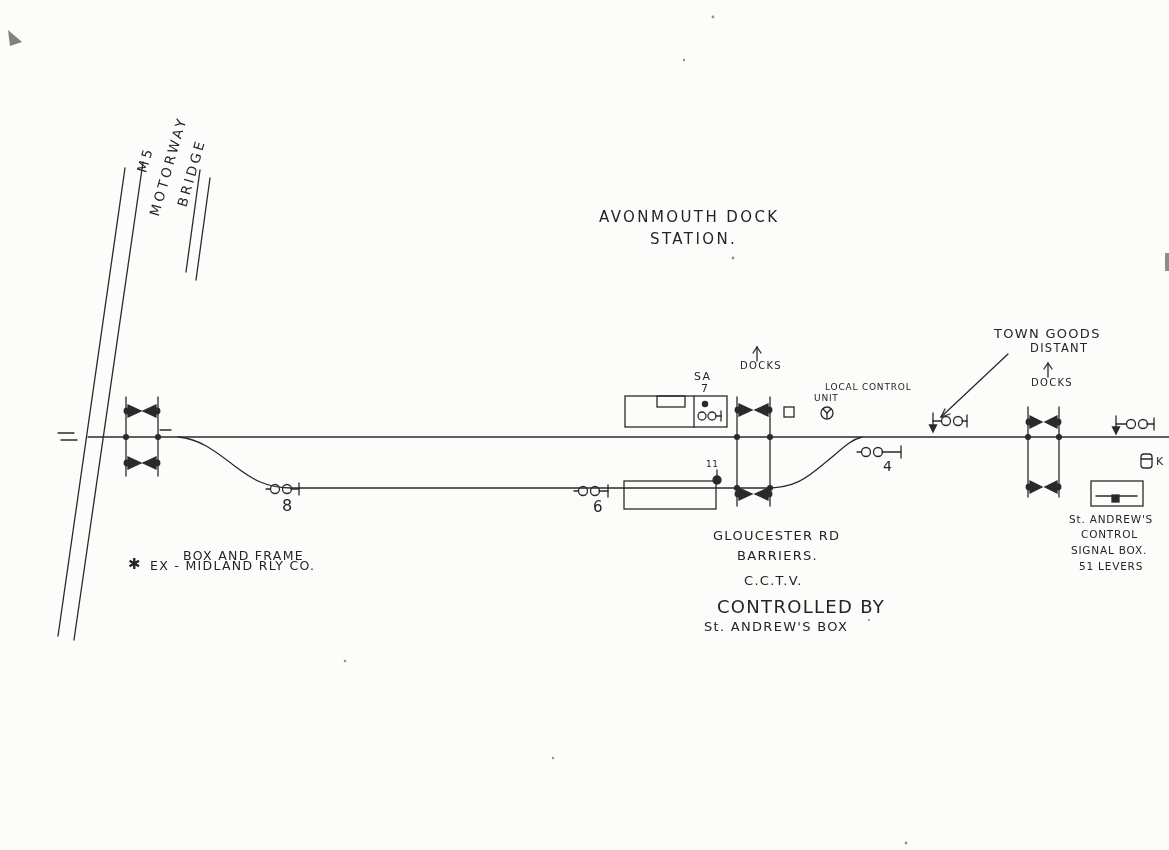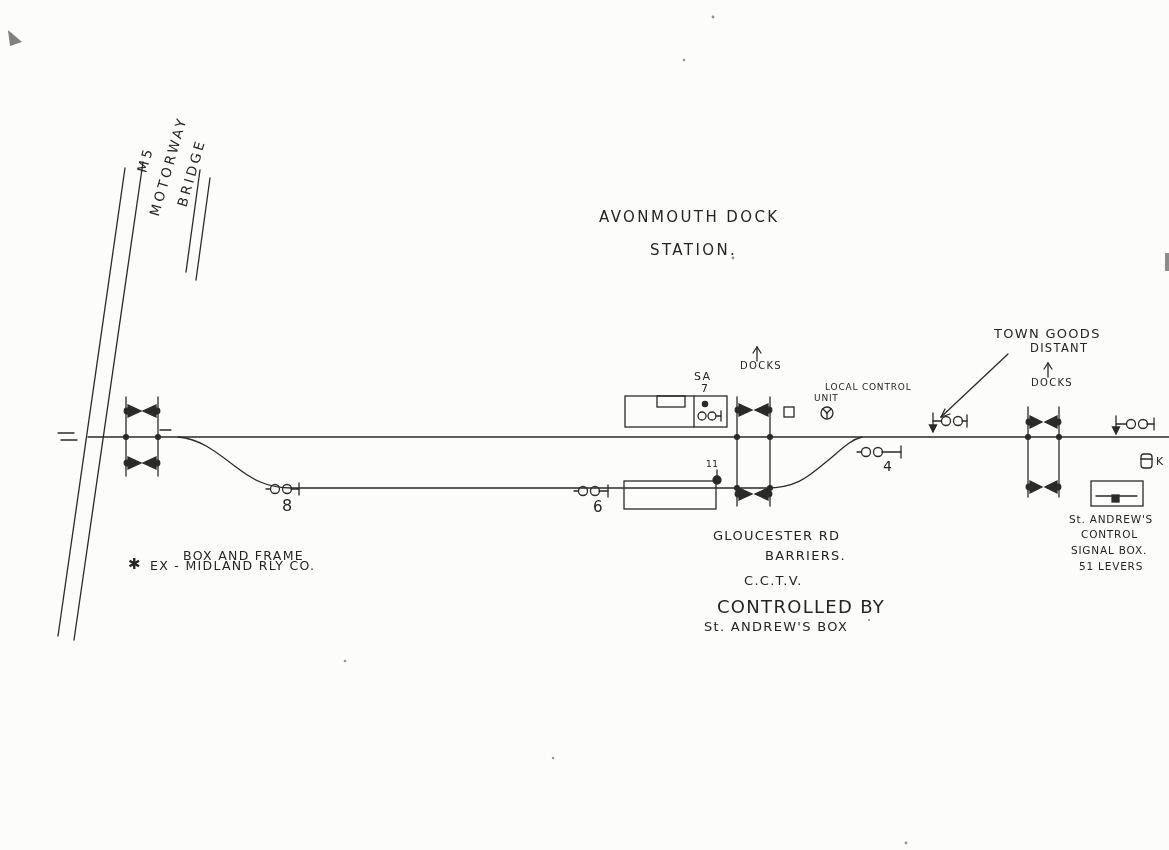--- a/index.html
+++ b/index.html
@@ -200,40 +200,40 @@
     </g>
   </svg>
 
   <div class="bridge-label hand">
     <span>M5</span>
     <span>MOTORWAY</span>
     <span>BRIDGE</span>
   </div>
 
   <div class="lbl" style="left:599px;top:209px;font-size:15px;letter-spacing:2.4px;">AVONMOUTH DOCK</div>
-  <div class="lbl" style="left:650px;top:242px;font-size:15px;letter-spacing:2.4px;">STATION.</div>
+  <div class="lbl" style="left:650px;top:231px;font-size:15px;letter-spacing:2.4px;">STATION.</div>
 
   <div class="lbl" style="left:994px;top:327px;font-size:13px;">TOWN GOODS</div>
   <div class="lbl" style="left:1013px;top:342px;font-size:11.5px;margin-left:17px;">DISTANT</div>
 
   <div class="lbl" style="left:740px;top:360px;font-size:10px;">DOCKS</div>
   <div class="lbl" style="left:1031px;top:377px;font-size:10px;">DOCKS</div>
 
   <div class="lbl" style="left:789px;top:383px;font-size:9px;letter-spacing:0.8px;padding-left:36px;">LOCAL CONTROL</div>
   <div class="lbl" style="left:814px;top:394px;font-size:9px;letter-spacing:0.8px;">UNIT</div>
 
   <div class="lbl" style="left:694px;top:371px;font-size:11px;">SA</div>
   <div class="lbl" style="left:701px;top:383px;font-size:11px;">7</div>
   <div class="lbl" style="left:282px;top:497px;font-size:16px;">8</div>
   <div class="lbl" style="left:593px;top:499px;font-size:15px;">6</div>
   <div class="lbl" style="left:883px;top:459px;font-size:14px;">4</div>
   <div class="lbl" style="left:706px;top:460px;font-size:9px;letter-spacing:0.5px;">11</div>
 
   <div class="lbl" style="left:713px;top:529px;font-size:13px;">GLOUCESTER RD</div>
-  <div class="lbl" style="left:737px;top:549px;font-size:13px;margin-left:28px;">BARRIERS.</div>
+  <div class="lbl" style="left:737px;top:549px;font-size:13px;">BARRIERS.</div>
   <div class="lbl" style="left:744px;top:574px;font-size:13px;">C.C.T.V.</div>
   <div class="lbl" style="left:717px;top:597px;font-size:18px;">CONTROLLED BY</div>
   <div class="lbl" style="left:704px;top:620px;font-size:13px;text-align:right;">St. ANDREW'S BOX</div>
 
   <div class="lbl" style="left:1069px;top:514px;font-size:10.5px;letter-spacing:0.8px;">St. ANDREW'S</div>
   <div class="lbl" style="left:1081px;top:529px;font-size:10.5px;letter-spacing:0.8px;">CONTROL</div>
   <div class="lbl" style="left:1071px;top:545px;font-size:10.5px;letter-spacing:0.8px;">SIGNAL BOX.</div>
   <div class="lbl" style="left:1079px;top:561px;font-size:10.5px;letter-spacing:0.8px;">51 LEVERS</div>
 
   <div class="lbl" style="left:128px;top:556px;font-size:15px;font-weight:bold;">✱</div>

